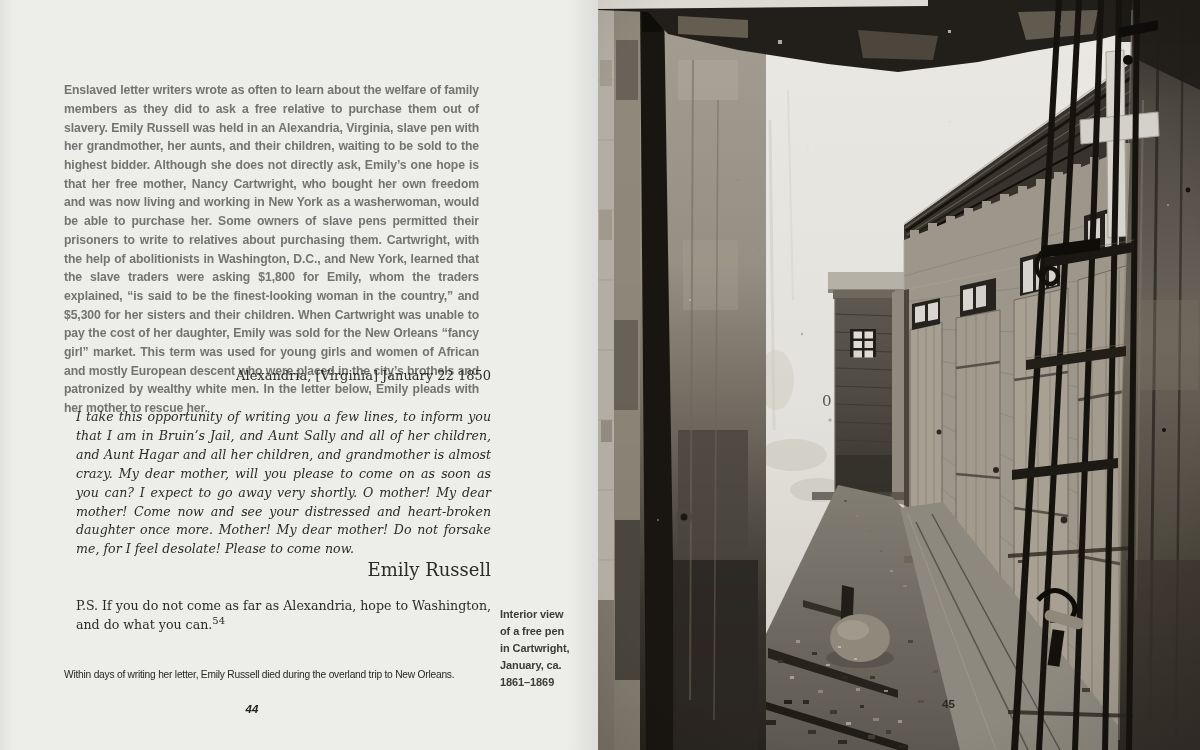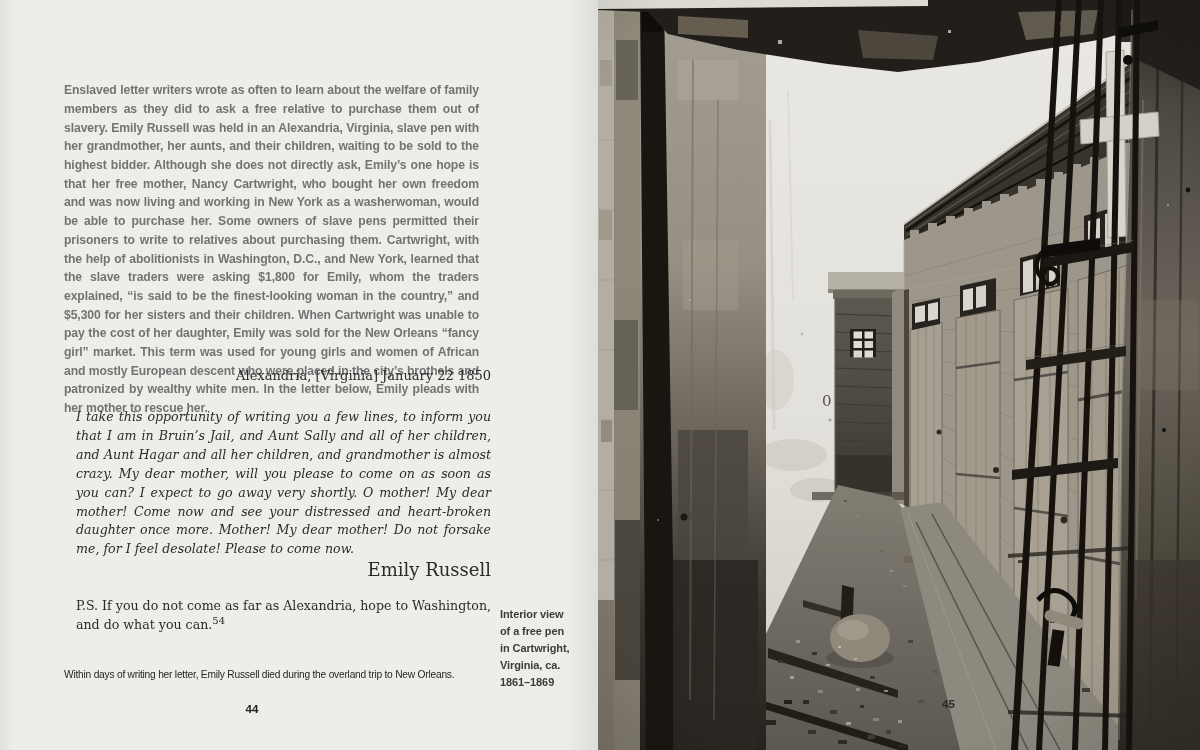--- a/index.html
+++ b/index.html
@@ -30,21 +30,21 @@
   .sig2{position:absolute;left:64px;top:559px;width:415px;text-align:right;font-size:18px;}
   .postscript{position:absolute;left:64px;top:596px;width:415px;
     font-size:12.6px;line-height:19px;text-align:justify;}
   .postscript sup{font-size:10px;line-height:0;}
   .closing-note{
     position:absolute;left:64px;top:668px;white-space:nowrap;
     font-size:11px;letter-spacing:-0.25px;font-weight:500;color:#262626;
     transform:scaleX(0.93);transform-origin:left top;
   }
   .pagenum-left{position:absolute;left:64px;top:703px;width:376px;text-align:center;
-    font-size:11.5px;font-weight:700;color:#222;}
+    font-size:11.5px;font-weight:700;color:#222;font-style:italic;}
   .photo-caption{position:absolute;left:500px;top:606px;width:92px;
     font-size:11px;line-height:17px;color:#3c3c3b;font-weight:500;letter-spacing:-0.1px;}
   .photo-caption div{white-space:nowrap;font-weight:bold;}
 
   .photo-wrap{position:absolute;left:598px;top:0;width:602px;height:750px;}
   svg{display:block;}
 </style>
 </head>
 <body>
 
@@ -56,21 +56,21 @@
   <div class="serif sig2">Emily Russell</div>
   <div class="serif postscript"><span>P.S. If you do not come as far as Alexandria, hope to Washington, and do what you can.</span><sup>54</sup></div>
 
   <div class="closing-note">Within days of writing her letter, Emily Russell died during the overland trip to New Orleans.</div>
   <div class="pagenum-left">44</div>
 
   <div class="photo-caption">
     <div>Interior view</div>
     <div>of a free pen</div>
     <div>in Cartwright,</div>
-    <div>Virginia, ca.</div>
+    <div>January, ca.</div>
     <div>1861–1869</div>
   </div>
 
   <div class="left-edge-shade"></div>
   <div class="gutter-shade"></div>
 </div>
 
 <div class="photo-wrap">
 <svg width="602" height="750" viewBox="0 0 602 750" xmlns="http://www.w3.org/2000/svg">
   <defs>

